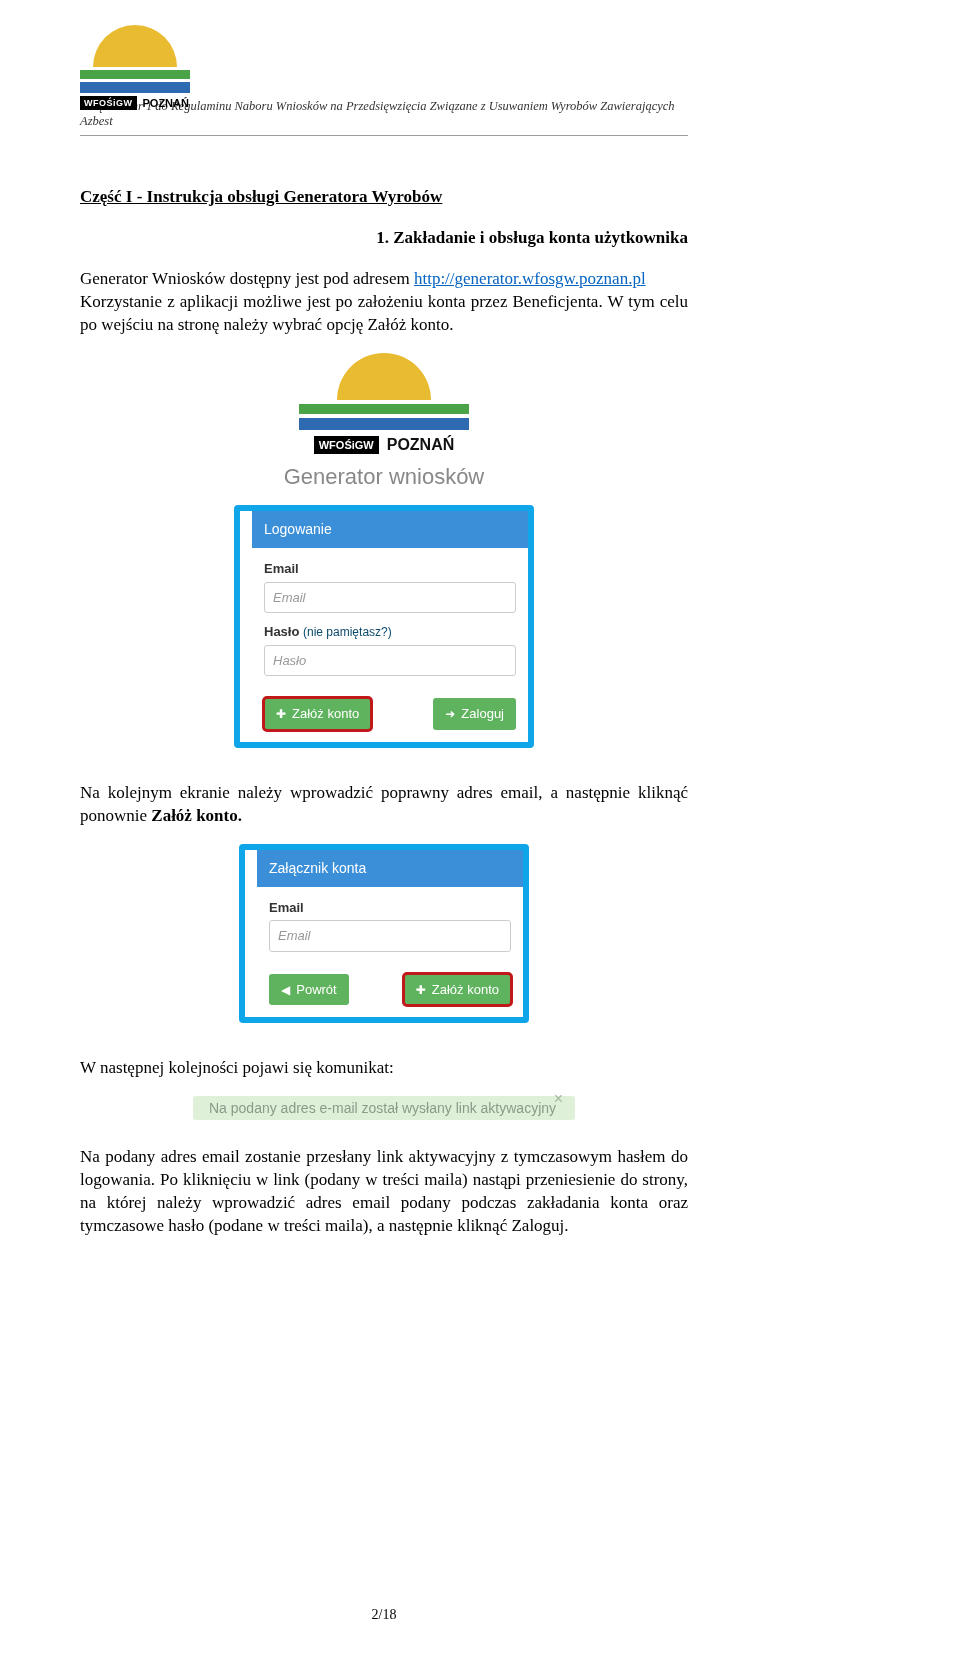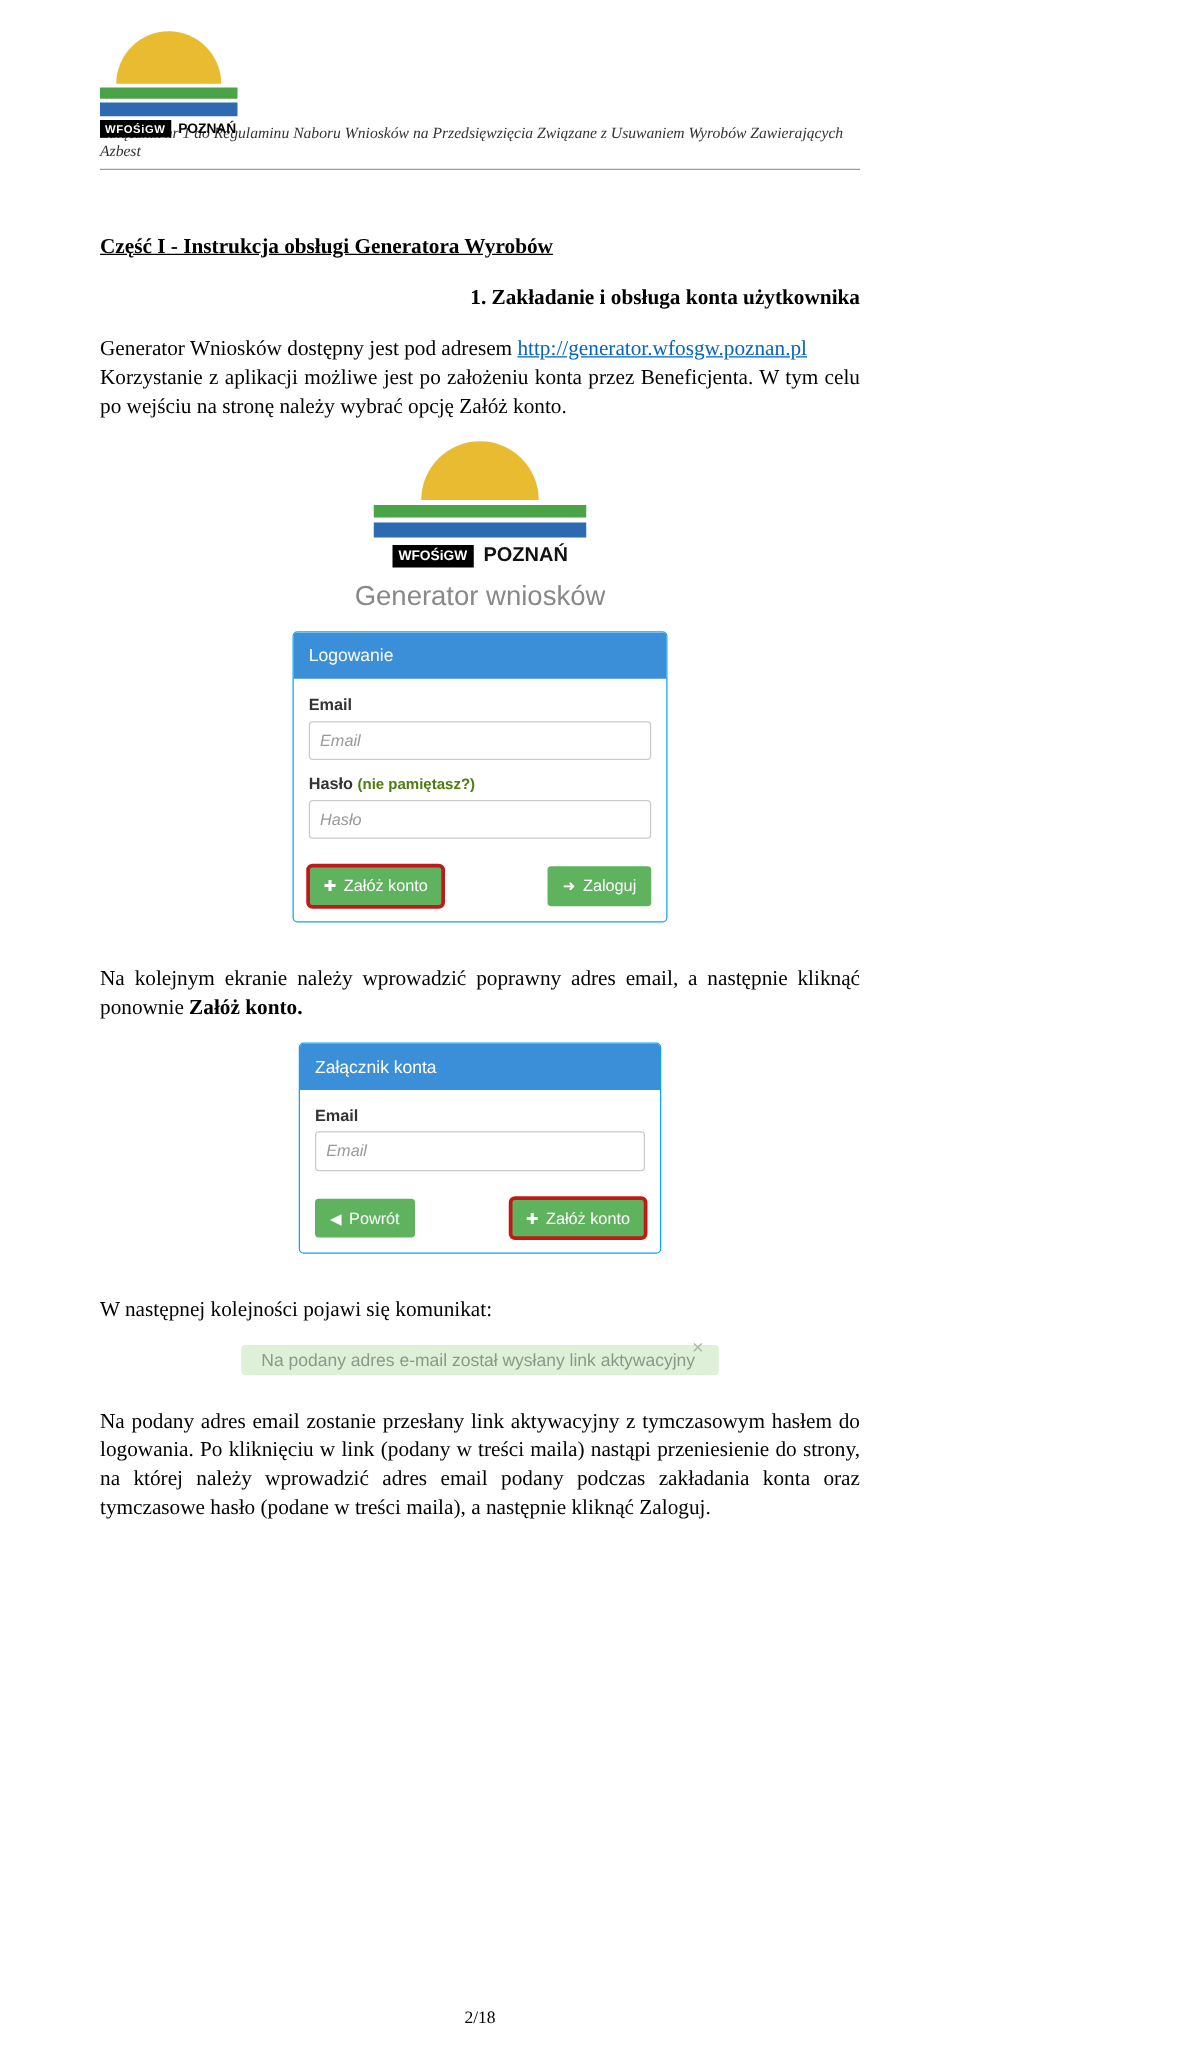--- a/index.html
+++ b/index.html
@@ -52,25 +52,25 @@
     text-align:left;
   }
   .app-logo { width:170px; margin:0 auto 8px auto;}
   .app-logo .sun2{width:94px;height:47px;border-radius:94px 94px 0 0;background:#e9bb31;margin:0 auto;}
   .app-logo .g2{height:10px;background:#4ba347;margin-top:4px;}
   .app-logo .b2{height:12px;background:#2e6ab1;margin-top:4px;}
   .app-logo .box2{display:flex;align-items:center;justify-content:center;gap:8px;margin-top:6px;}
   .app-logo .wf2{background:#000;color:#fff;font:bold 11px Arial;padding:3px 5px;}
   .app-logo .poz2{font:bold 16px Arial;color:#111;}
   .app-title{text-align:center;color:#888;font-size:22px;margin:0 0 14px 0;}
-  .panel{border:1px solid #0ea5e9;border-radius:4px;overflow:hidden;background:#fff;}
+  .panel{border:6px solid #0ea5e9;border-radius:4px;overflow:hidden;background:#fff;padding-left:12px;}
   .panel-head{background:#3a8fd8;color:#fff;padding:9px 12px;font-size:14px;}
   .panel-body{padding:12px;}
   .fld-lbl{font-weight:bold;font-size:13px;color:#333;margin-bottom:4px;}
-  .fld-lbl .hint{font-weight:bold;color:#4d7c0f;font-size:12px;margin-top:32px;}
+  .fld-lbl .hint{font-weight:normal;color:#0c4a6e;font-size:12px;margin-top:32px;}
   .inp{width:100%;box-sizing:border-box;border:1px solid #ccc;border-radius:3px;
        padding:6px 8px;color:#999;font-style:italic;font-size:13px;background:#fff;margin-bottom:10px;}
   .btn-row{display:flex;justify-content:space-between;padding:0 12px 12px 12px;gap:12px;}
   .btn{background:#60b35e;color:#fff;font-size:13px;border-radius:3px;
        padding:7px 12px;display:inline-flex;align-items:center;gap:6px;}
   .btn-icon{font-size:12px;}
   .hl-red{outline:3px solid #c11919;outline-offset:-1px;border-radius:3px;}
   .alert-green{
     width:350px;margin:10px auto 26px auto;background:#dff0d8;color:#8a9a8a;
     border-radius:3px;padding:4px 16px;font:14px Arial;position:relative;

